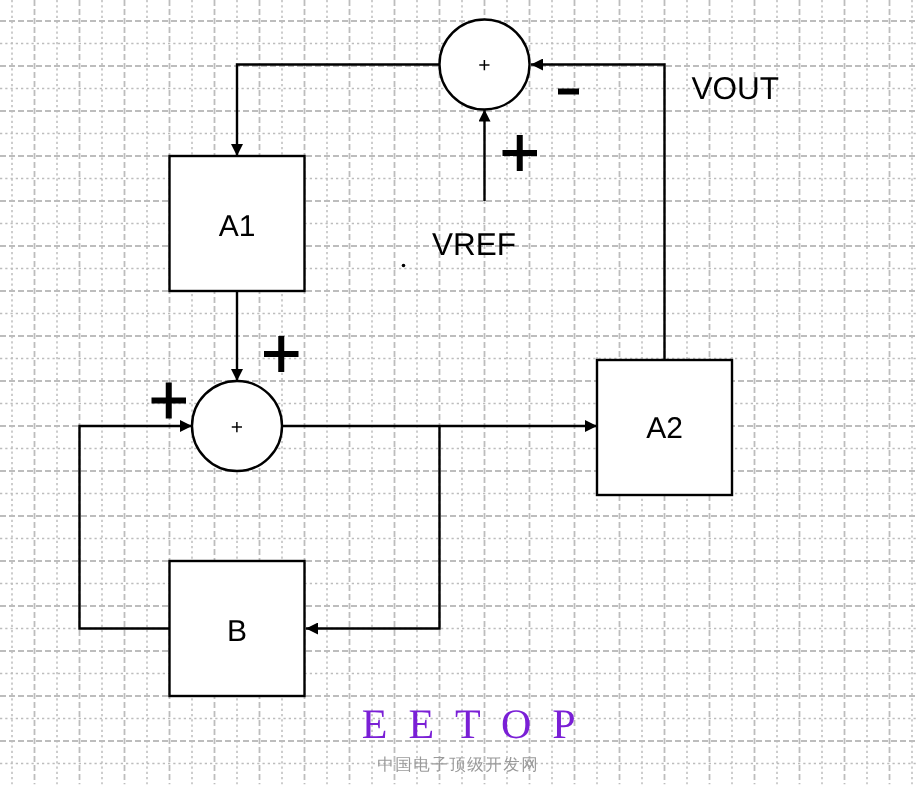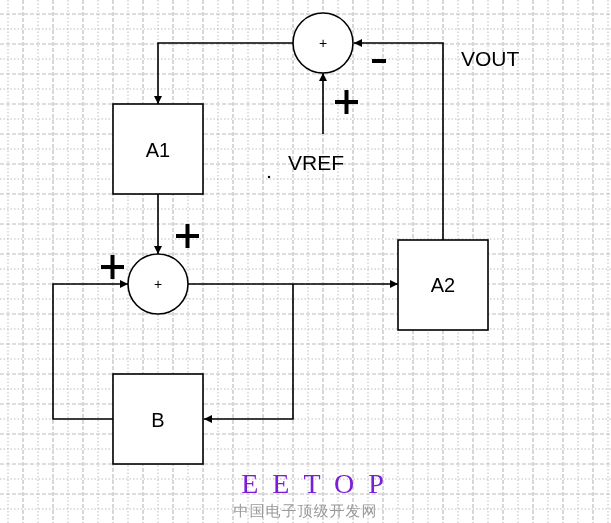--- a/index.html
+++ b/index.html
@@ -1,21 +1,21 @@
 <!DOCTYPE html>
 <html><head>
 <meta charset="utf-8">
 <style>
   html,body{margin:0;padding:0;background:#fff;}
   body{width:611px;height:523px;position:relative;overflow:hidden;font-family:"Liberation Sans",sans-serif;}
   #diagram{position:absolute;left:0;top:0;}
   .lbl{font-family:"Liberation Sans",sans-serif;fill:#000;}
   .logo{position:absolute;left:0;width:611px;text-align:center;}
   .logo-main{top:468px;font-family:"Liberation Serif",serif;font-size:28px;color:#7a1fd6;letter-spacing:14px;padding-left:14px;}
-  .logo-sub{top:502px;font-family:"DejaVu Sans",sans-serif;font-size:15px;color:#9a9a9a;letter-spacing:1px;}
+  .logo-sub{top:502px;font-family:"DejaVu Sans",sans-serif;font-size:11px;color:#9a9a9a;letter-spacing:1px;}
 </style>
 </head>
 <body>
 
 <svg id="diagram" width="611" height="523" xmlns="http://www.w3.org/2000/svg">
   <defs>
     <marker id="arr" viewBox="0 0 10 10" refX="10" refY="5" markerWidth="8" markerHeight="8" orient="auto" markerUnits="userSpaceOnUse">
       <path d="M0,0 L10,5 L0,10 z" fill="#000"></path>
     </marker>
   </defs>

